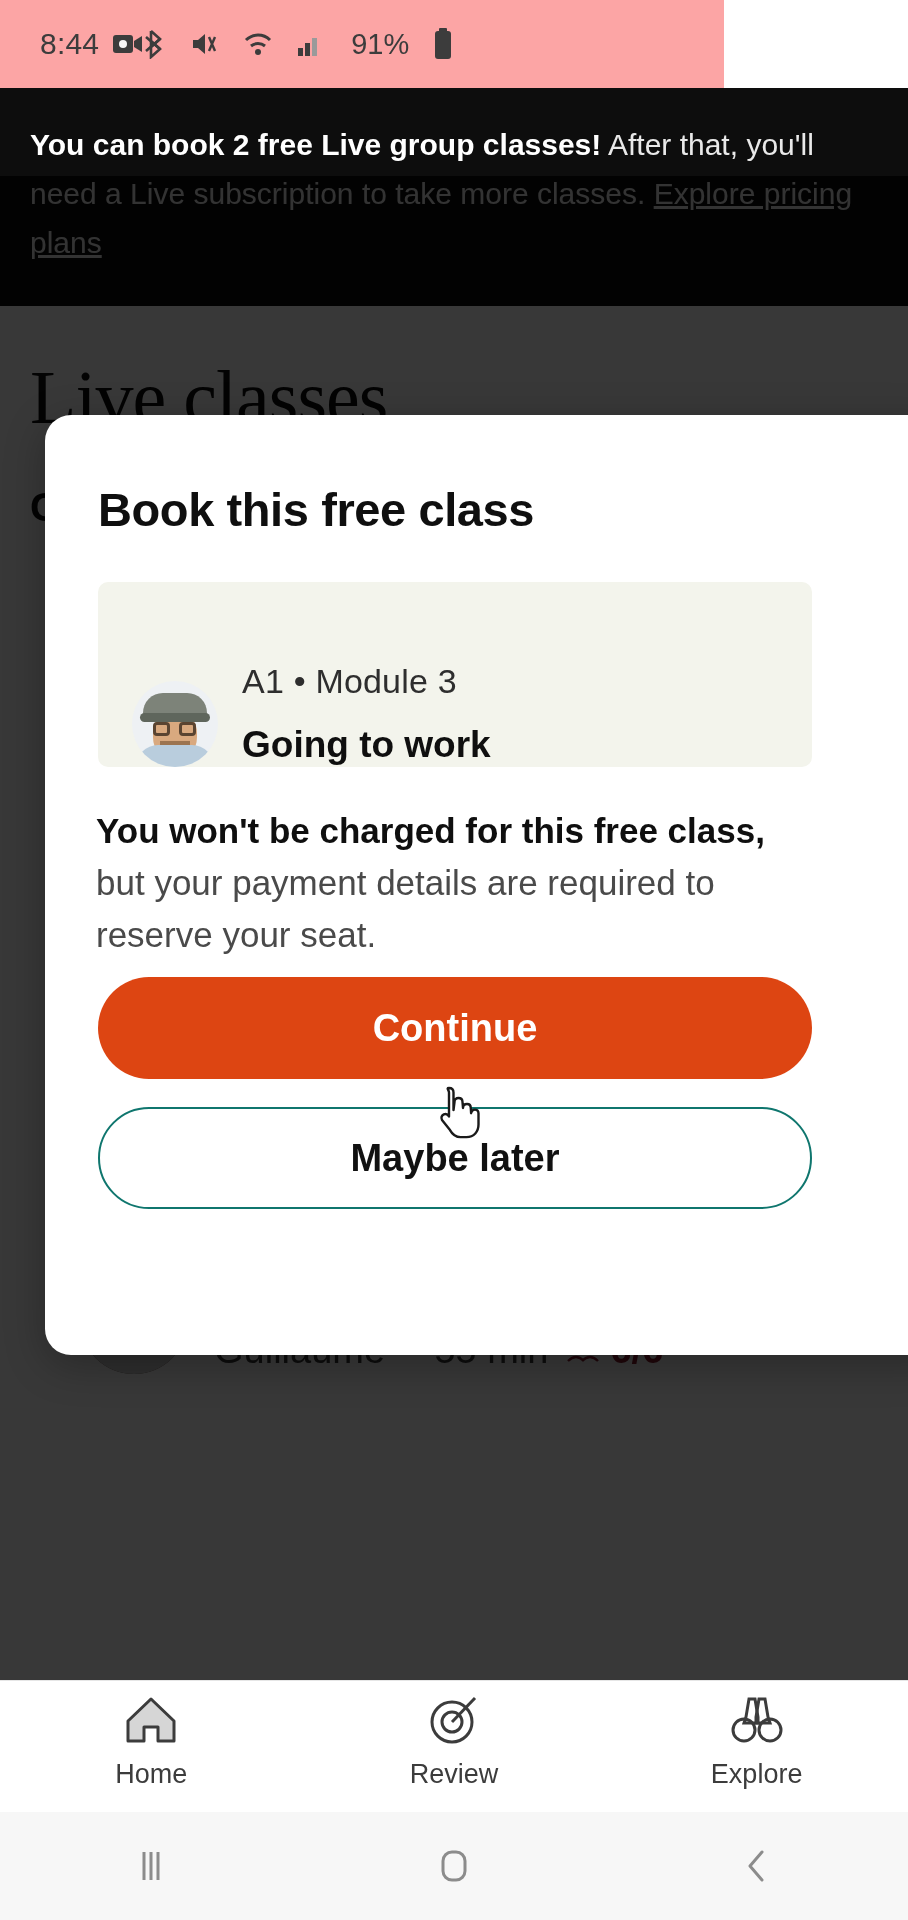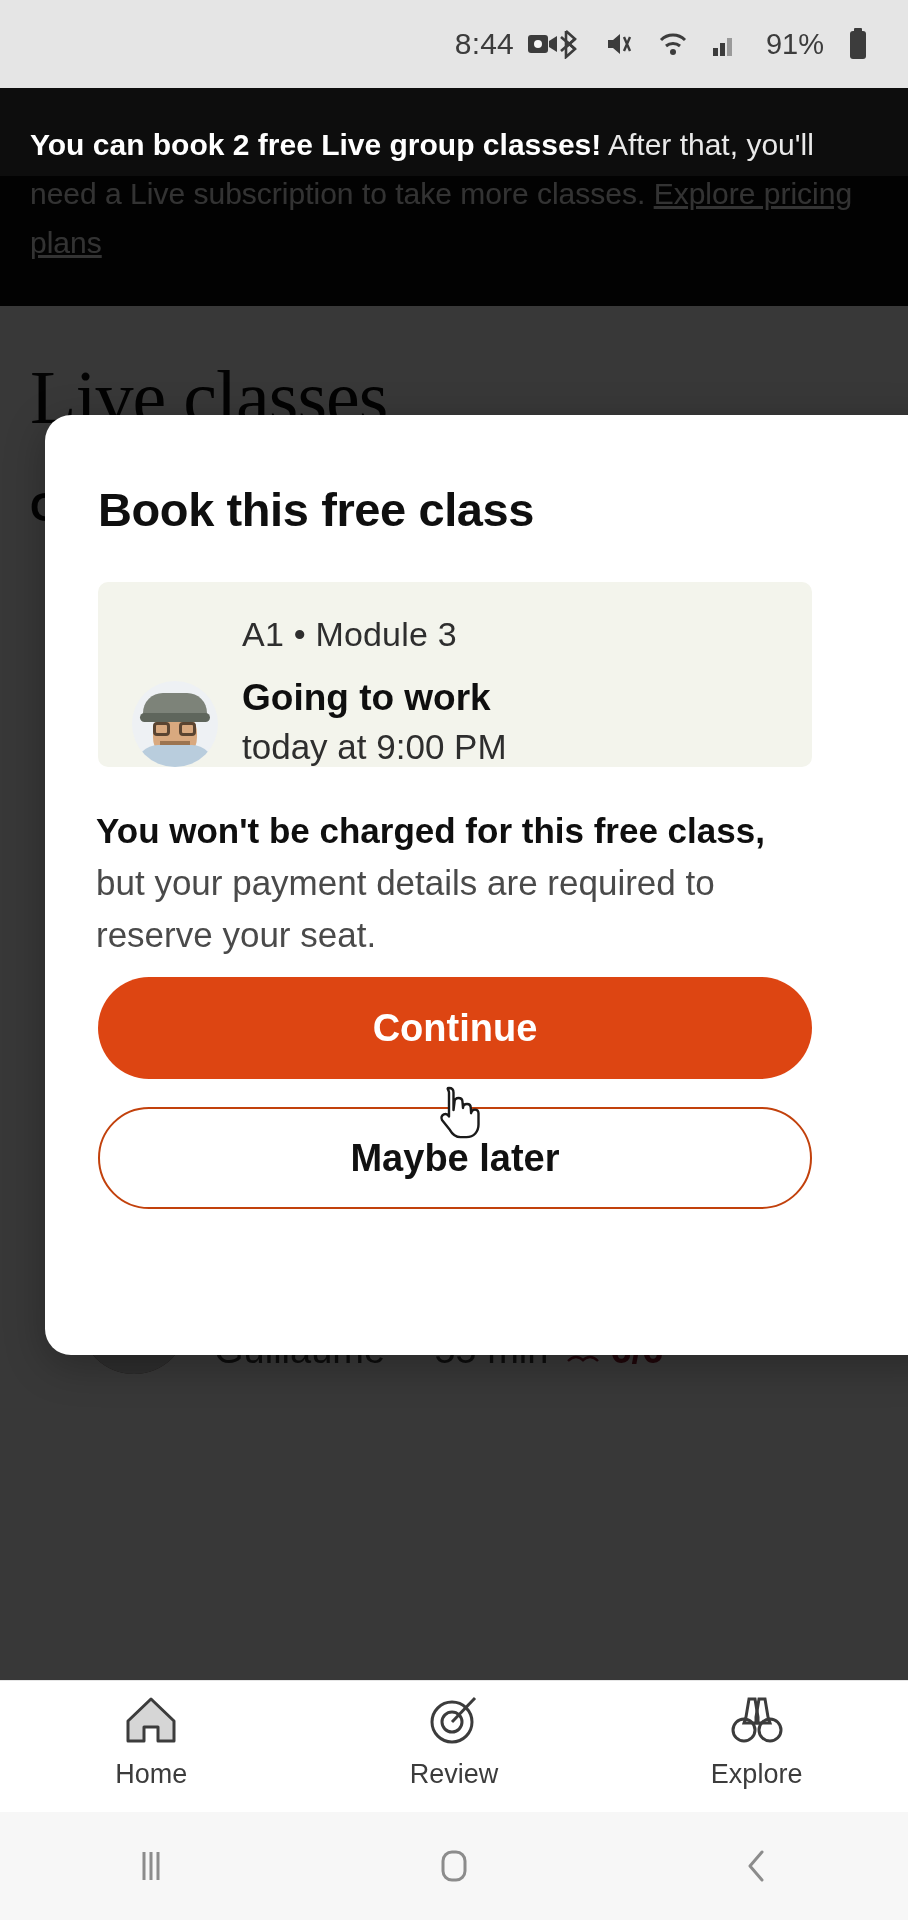--- a/index.html
+++ b/index.html
@@ -6,23 +6,23 @@
   html, body {
     width: 908px; height: 1920px;
     background: #ffffff;
     font-family: "Liberation Sans", sans-serif;
     overflow: hidden;
   }
   .phone { position: relative; width: 908px; height: 1920px; background: #ffffff; }
 
   
   .statusbar {
-    position: absolute; left: 0; top: 0; width: 908px; height: 88px;
-    background: #e5e5e5;
-    display: flex; align-items: center; justify-content: flex-end;
+    position: absolute; left: 0; top: 0; width: 724px; height: 88px;
+    background: #fca5a5;
+    display: flex; align-items: center; justify-content: flex-start;
     padding: 0 40px;
   }
   .sb-left { display: flex; align-items: center; gap: 14px; }
   .sb-time { font-size: 30px; color: #3c3c3c; font-weight: 400; letter-spacing: .2px; }
   .sb-right { display: flex; align-items: center; gap: 24px; }
   .sb-right .pct { font-size: 29px; color: #3c3c3c; margin-left: 4px; }
   .ic { display: inline-block; line-height: 0; }
 
   
   .appbg {
@@ -114,21 +114,21 @@
     font-size: 35px; line-height: 52px; color: #4a4a4a;
   }
   .modal-body b { font-weight: 700; color: #0f0f0f; }
 
   .btn {
     position: absolute; left: 53px; width: 714px; height: 102px;
     border-radius: 51px; display: flex; align-items: center; justify-content: center;
     font-size: 38px; font-weight: 700;
   }
   .btn-primary { top: 562px; background: #dd4512; color: #ffffff; border: none; }
-  .btn-secondary { top: 692px; background: #ffffff; color: #111111; border: 2px solid #c2410c; }
+  .btn-secondary { top: 692px; background: #ffffff; color: #111111; border: 2px solid #0f766e; }
 
   
   .cursor { position: absolute; left: 437px; top: 1086px; width: 44px; height: 56px; }
 
   
   .bottomnav {
     position: absolute; left: 0; top: 1680px; width: 908px; height: 132px;
     background: #ffffff; border-top: 1px solid #e6e6e6;
     display: flex; align-items: flex-start; justify-content: space-around; padding-top: 14px;
   }
@@ -252,21 +252,20 @@
         <div class="beard"></div>
         <div class="cap-h"></div>
         <div class="cap-br"></div>
         <div class="gl"></div>
           <div class="gr"></div>
         <div class="shirt"></div>
       </div>
       <div class="cc-txt">
         <div class="cc-l1">A1  •  Module 3</div>
         <div class="cc-l2">Going to work</div>
-        <div class="cc-l3">today at 9:00 PM</div>
       </div>
     </div>
 
     <div class="modal-body">
       <b>You won't be charged for this free class,</b><span> but your payment details are required to reserve your seat.</span>
     </div>
 
     <div class="btn btn-primary">Continue</div>
     <div class="btn btn-secondary">Maybe later</div>
   </div>

